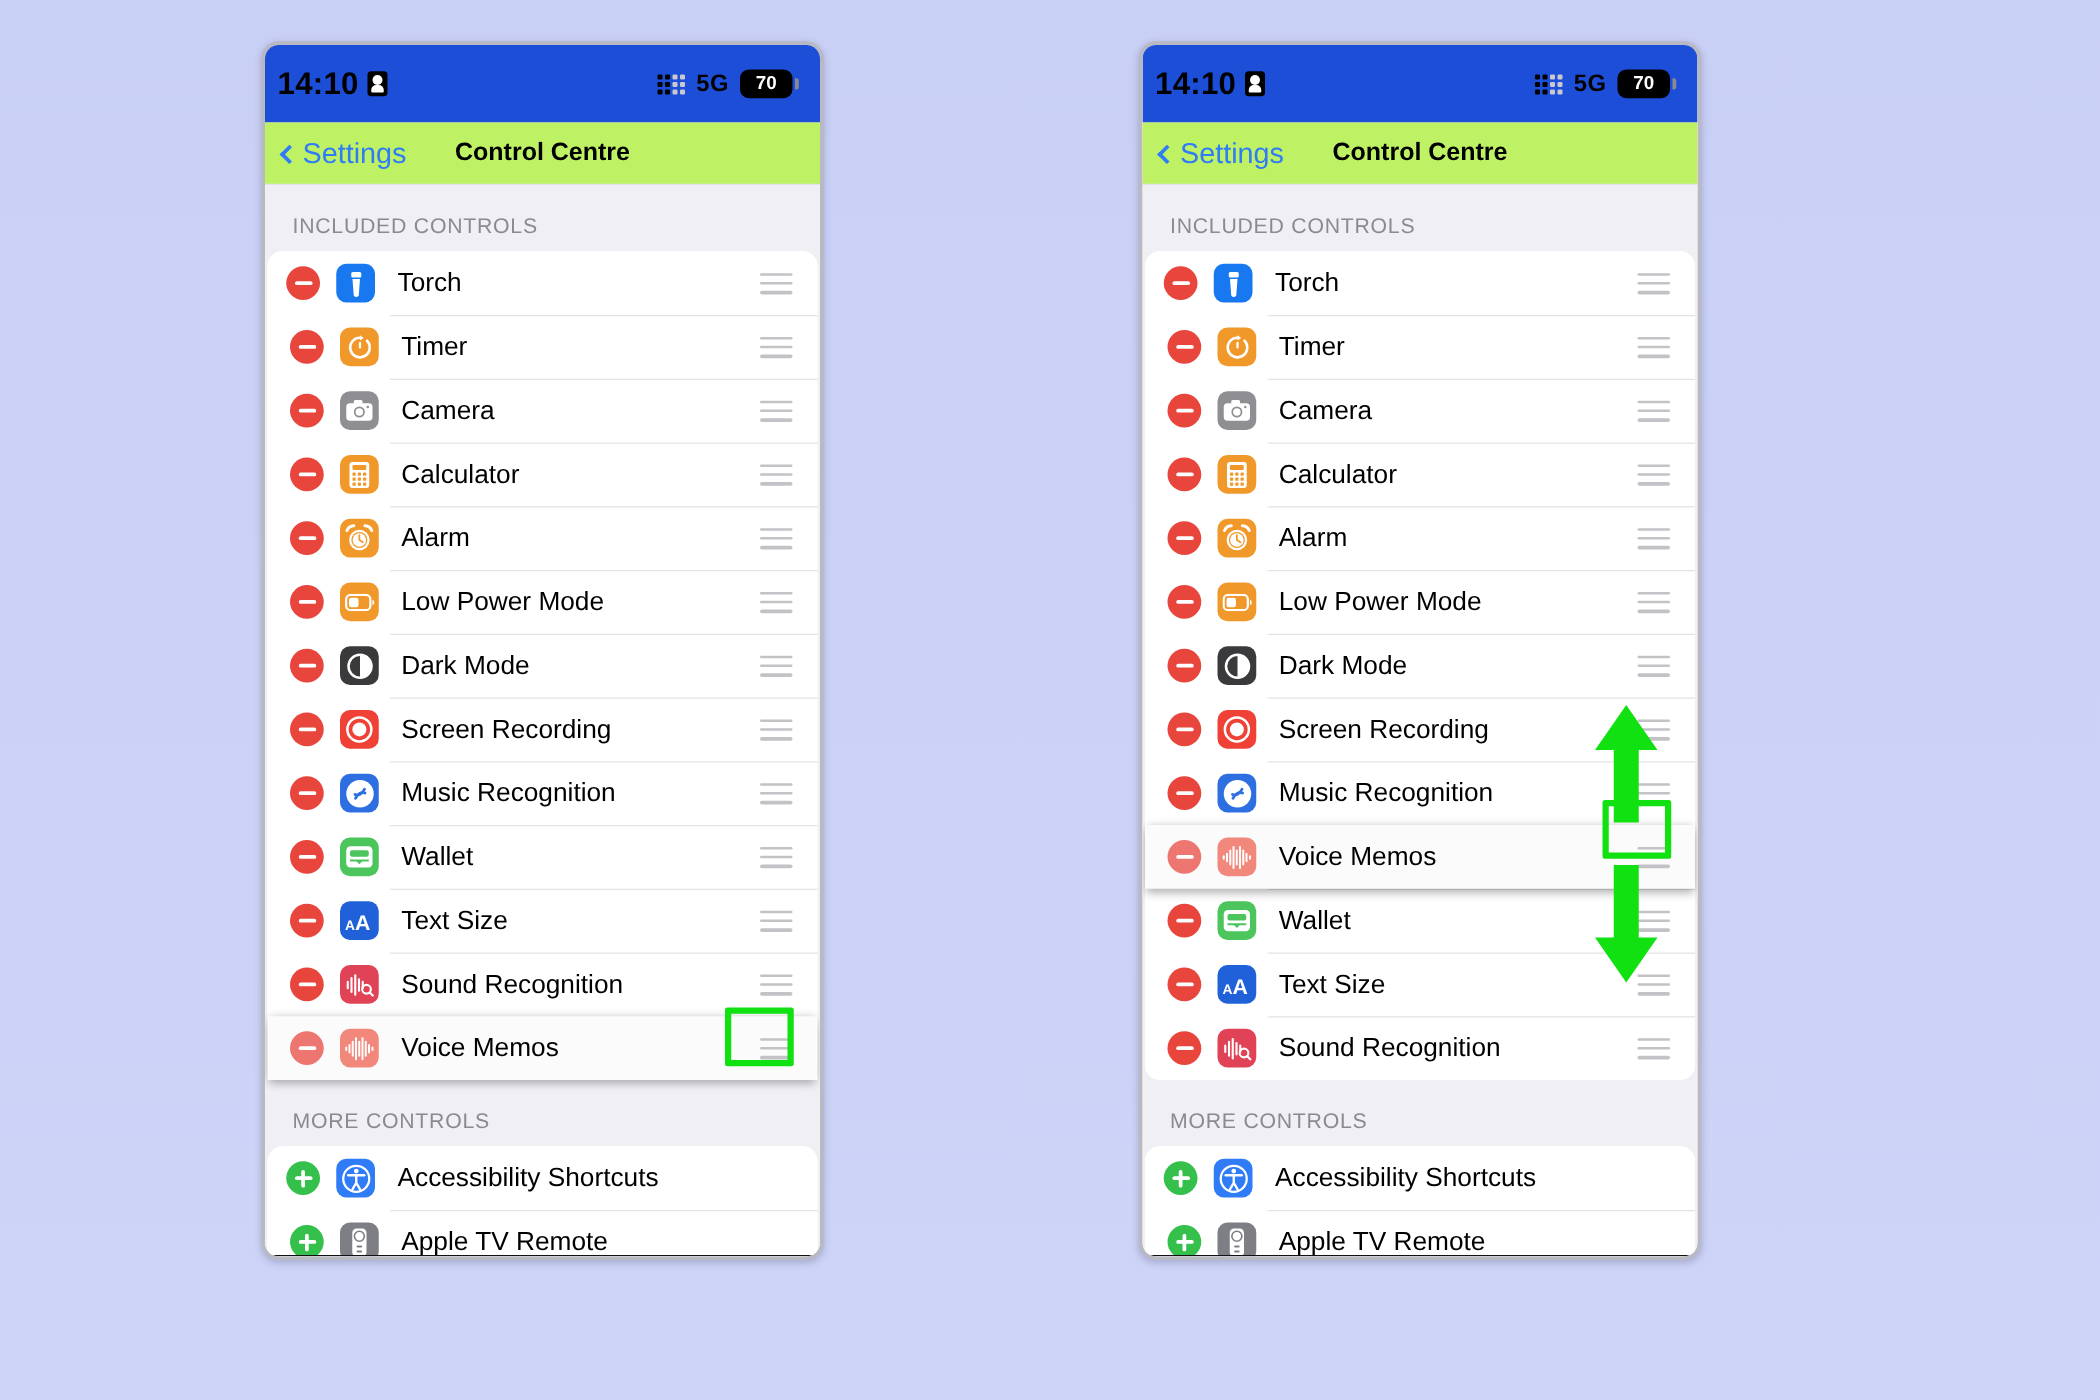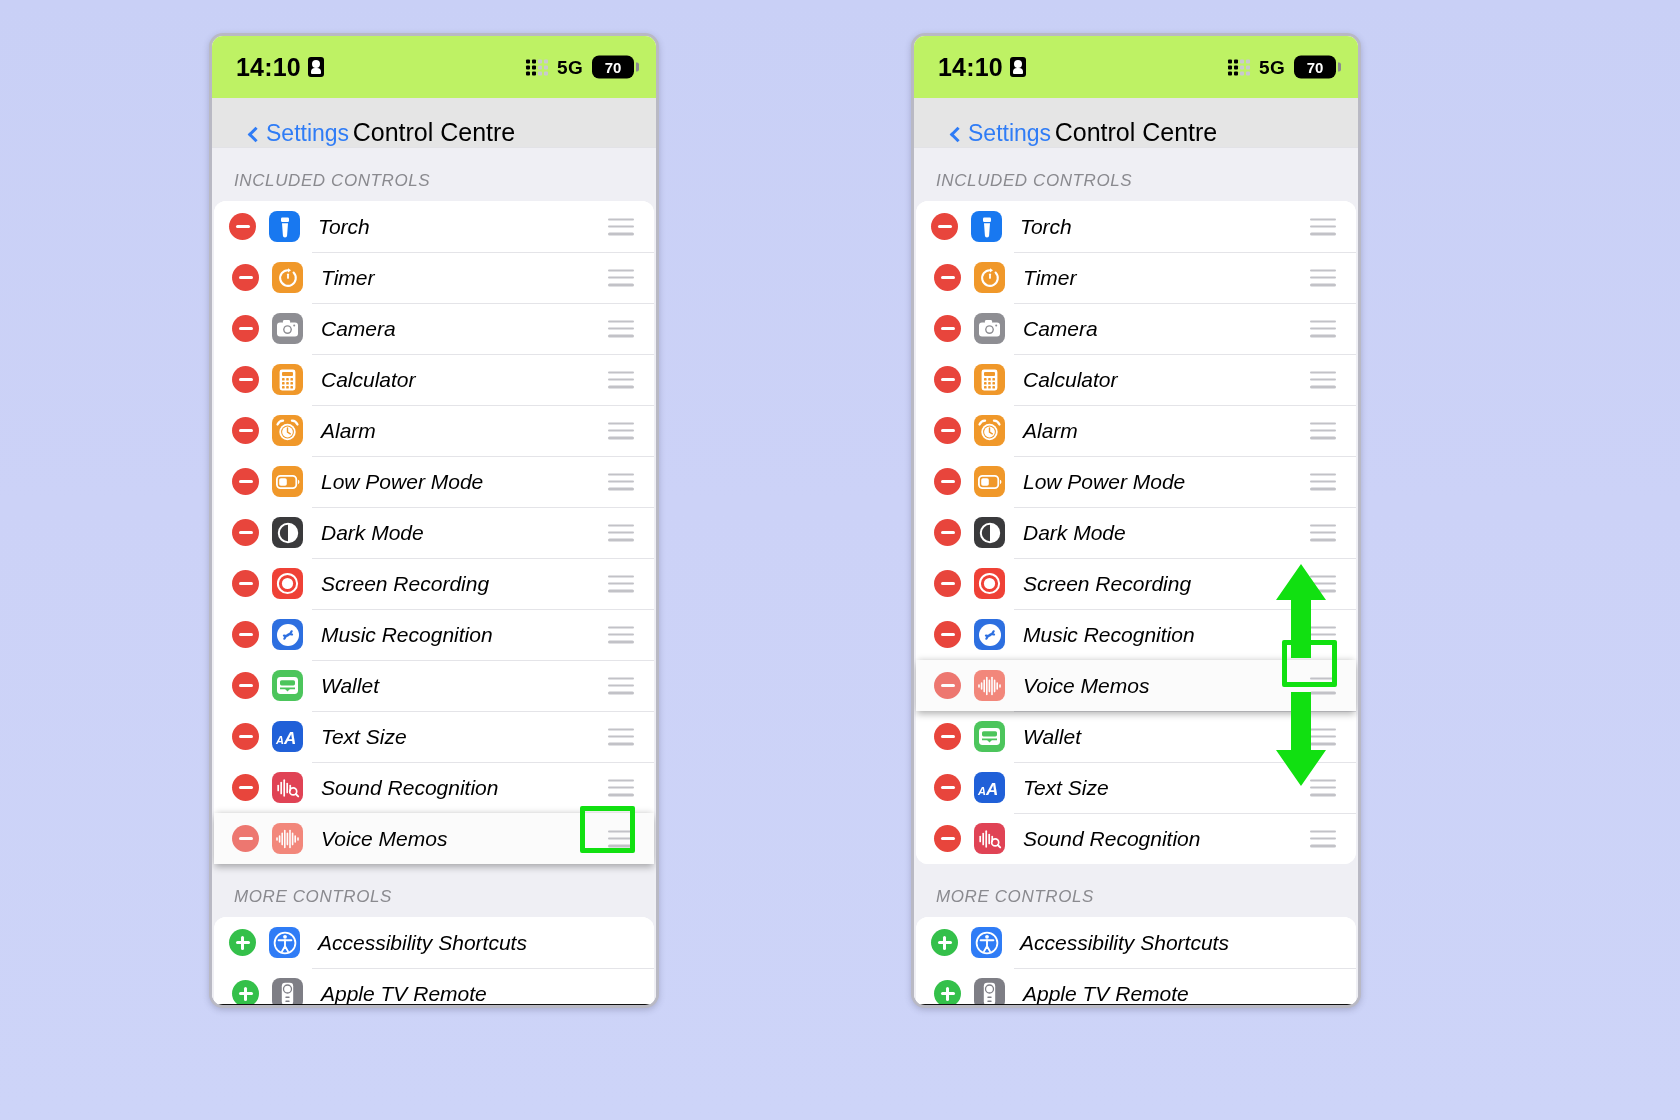--- a/index.html
+++ b/index.html
@@ -24,23 +24,23 @@
     border: 3px solid #b9b9c4;
     overflow: hidden;
     box-shadow: 0 2px 6px rgba(60,60,90,.25);
   }
   .phone.left  { left: 209px; top: 33px; }
   .phone.right { left: 911px; top: 33px; }
 
   
   .statusbar {
     height: 62px;
-    background: #bef264;
+    background: #1d4ed8;
     display: flex; align-items: center;
-    padding: 0 24px;
+    padding: 0 10px;
     position: relative;
   }
   .sb-time {
     font-size: 25px; font-weight: 700; color: #000;
     letter-spacing: .2px;
     display: flex; align-items: center; gap: 7px;
   }
   .lock-glyph {
     width: 16px; height: 20px;
     background: #000; border-radius: 3px;
@@ -73,51 +73,49 @@
     position: relative;
   }
   .batt::after {
     content:""; position:absolute; right:-5px; top:7px;
     width:3px; height:9px; border-radius:0 2px 2px 0;
     background:#8a8a90;
   }
 
   
   .navbar {
-    height: 50px; background:#e5e5e5;
-    display:flex; align-items:flex-end;
+    height: 50px; background:#bef264;
+    display:flex; align-items:center;
     position: relative;
     border-bottom: 1px solid #e2e2e6;
-    padding-left: 24px;
   }
   .nav-back {
     display:flex; align-items:center; gap:5px;
     margin-left: 14px;
     color:#2f7cf6; font-size:23px;
   }
   .chev {
     width:11px; height:11px;
     border-left:3.4px solid #2f7cf6;
     border-bottom:3.4px solid #2f7cf6;
     transform: rotate(45deg);
     margin-top:1px;
   }
   .nav-title {
     position:absolute; left:0; right:0; text-align:center;
-    font-size:25px; font-weight:400; color:#000;
+    font-size:20px; font-weight:700; color:#000;
     pointer-events:none;
   }
 
   
   .content {
     background:#efeff4;
     height: calc(100% - 112px);
     position: relative;
     overflow: hidden;
-    font-style: italic;
   }
   .sec-header {
     font-size: 17px; color:#8a8a8f;
     letter-spacing: .6px;
     padding: 23px 0 10px 22px;
   }
   .card {
     background:#fff;
     margin: 0 2px;
     border-radius: 12px;

